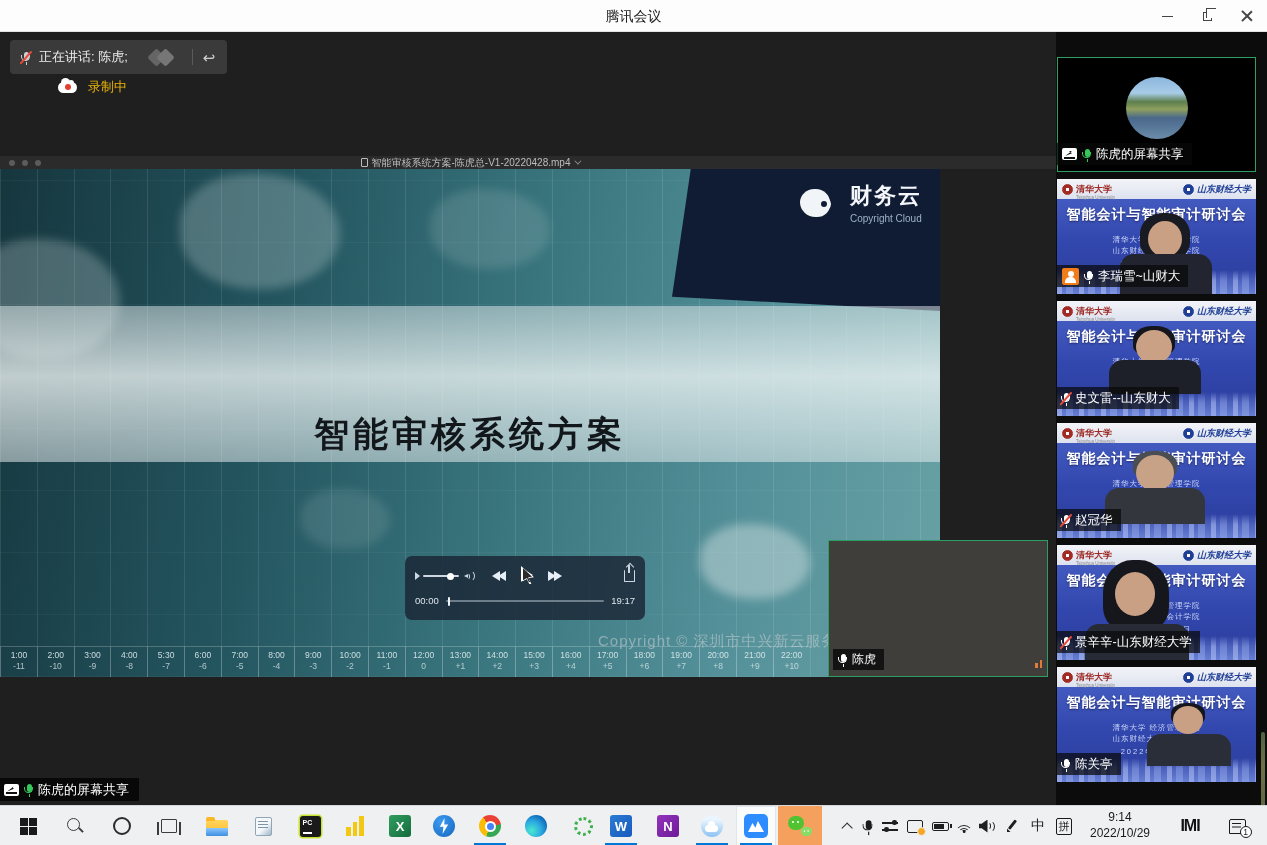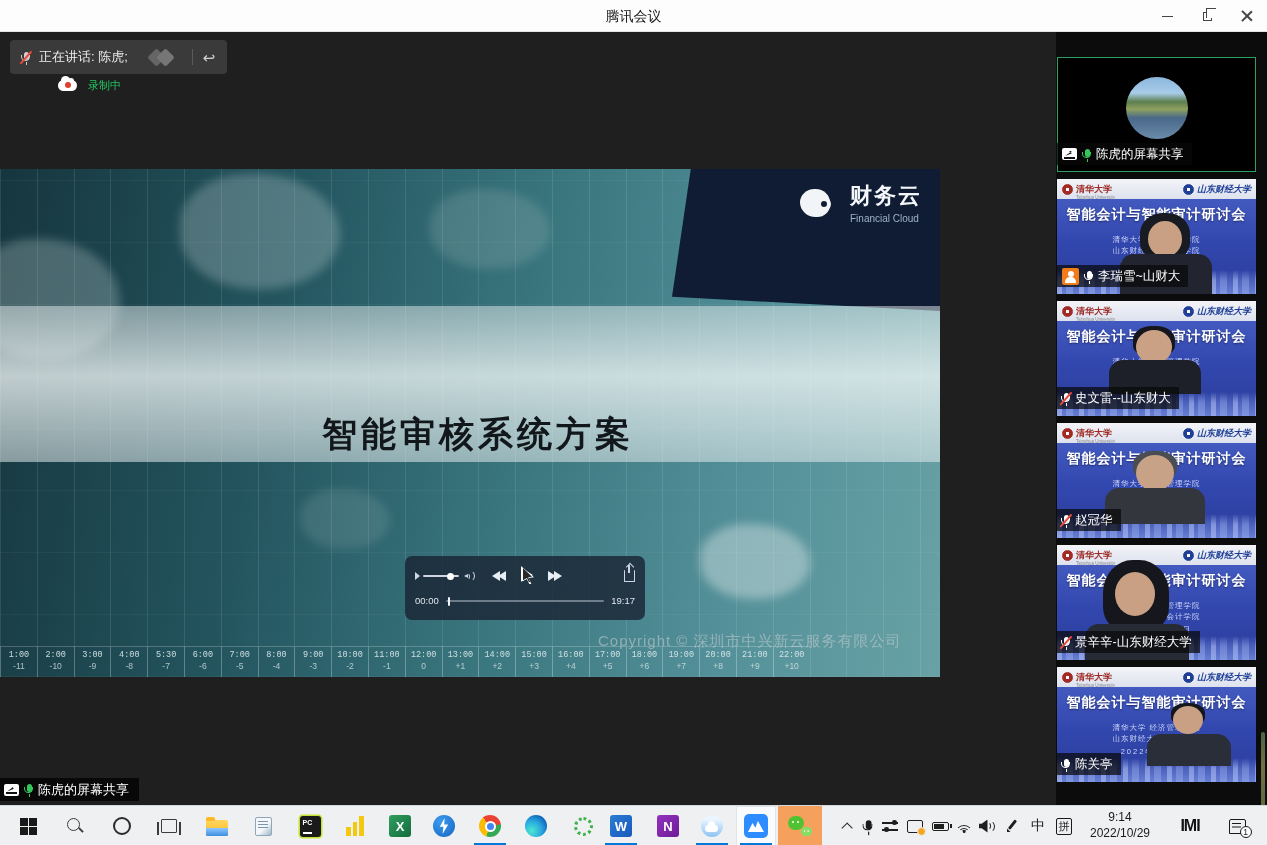--- a/index.html
+++ b/index.html
@@ -37,21 +37,21 @@
   .mic.green .cap { background:#34c759; } .mic.green .bow { border-color:#34c759; } .mic.green .stand { background:#34c759; }
   .mic.white .cap { background:#fff; } .mic.white .bow { border-color:#fff; } .mic.white .stand { background:#fff; }
   .mic.dark .cap { background:#1a1a1a; } .mic.dark .bow { border-color:#1a1a1a; } .mic.dark .stand { background:#1a1a1a; }
   .mic .slash { position:absolute; left:3px; top:-3px; width:1.8px; height:17px; background:#e64a3c; transform:rotate(42deg); border-radius:1px; }
 
   .recording { position:absolute; left:58px; top:46px; display:flex; align-items:center; gap:11px; }
   .cloud-rec { position:relative; width:19px; height:11px; background:#fff; border-radius:6px; }
   .cloud-rec::before { content:''; position:absolute; left:3px; top:-4px; width:9px; height:9px; background:#fff; border-radius:50%; }
   .cloud-rec::after { content:''; position:absolute; left:10px; top:-2px; width:6px; height:6px; background:#fff; border-radius:50%; }
   .cloud-rec .dot { position:absolute; left:7px; top:2px; width:6px; height:6px; background:#e0402f; border-radius:50%; z-index:2; }
-  .rec-text { font-size:11px; color:#22c55e; }
+  .rec-text { font-size:13px; color:#eab308; }
 
   
   .mac-bar { position:absolute; left:0; top:124px; width:1056px; height:13px; background:#2b2b2b; display:flex; align-items:center; }
   .mac-dots { display:flex; gap:7px; margin-left:9px; }
   .mac-dots i { width:6px; height:6px; border-radius:50%; background:#5c5c5c; display:block; }
   .mac-title { position:absolute; left:0; width:940px; text-align:center; font-size:10px; color:#bdbdbd; display:flex; align-items:center; justify-content:center; gap:4px; }
   .file-ic { width:7px; height:9px; border:1px solid #bdbdbd; border-radius:1px; background:transparent; }
   .mac-chevron { width:5px; height:5px; border-right:1.2px solid #8f8f8f; border-bottom:1.2px solid #8f8f8f; transform:rotate(45deg) translateY(-2px); }
 
   .video { position:absolute; left:0; top:137px; width:940px; height:508px;
@@ -70,21 +70,21 @@
   .navy { position:absolute; left:672px; top:0; width:268px; height:142px; background:#101c34; clip-path:polygon(7% 0,100% 0,100% 100%,0 90%); }
   .brand { position:absolute; right:18px; top:12px; display:flex; align-items:center; gap:10px; }
   .brand-logo { position:relative; width:40px; height:40px; }
   .brand-logo .c1 { position:absolute; left:0; top:6px; width:30px; height:28px; background:#f2f5f7; border-radius:50% 50% 45% 55%; }
   .brand-logo .c2 { position:absolute; left:17px; top:14px; width:14px; height:14px; border:4px solid #f2f5f7; border-radius:50%; background:#101c34; }
   .brand-text .cn { font-size:22px; font-weight:bold; color:#f4f7fa; letter-spacing:2px; }
   .brand-text .en { font-size:10px; color:#9fb0c8; margin-top:2px; }
 
   .band { position:absolute; left:0; top:137px; width:100%; height:156px;
     background:linear-gradient(180deg, rgba(228,236,237,0.50), rgba(240,246,246,0.78) 45%, rgba(226,234,235,0.55)); }
-  .slide-title { position:absolute; left:8px; width:100%; top:242px; text-align:center; font-size:35px; font-weight:800; color:#12171c; letter-spacing:4px; }
+  .slide-title { position:absolute; left:0; width:100%; top:242px; text-align:center; font-size:35px; font-weight:800; color:#12171c; letter-spacing:4px; }
 
   .player { position:absolute; left:405px; top:387px; width:240px; height:64px; background:rgba(26,36,52,0.82); border-radius:7px; padding:9px 10px 6px; }
   .p-row1 { display:flex; align-items:center; height:22px; }
   .vol { display:flex; align-items:center; gap:3px; }
   .spk-s { width:0; height:0; border:4px solid transparent; border-right:5px solid #cdd6e2; border-left:none; transform:rotate(180deg); }
   .vol-line { position:relative; width:36px; height:1.6px; background:#cdd6e2; border-radius:1px; }
   .vol-line .knob { position:absolute; left:24px; top:-2.6px; width:7px; height:7px; border-radius:50%; background:#fff; }
   .spk-l { position:relative; width:10px; height:10px; }
   .spk-l .b { position:absolute; left:0; top:2.5px; width:0; height:0; border:2.5px solid transparent; border-left:4px solid #cdd6e2; transform:rotate(180deg); }
   .spk-l .a1,.spk-l .a2 { position:absolute; border:1.4px solid transparent; border-right-color:#cdd6e2; border-radius:50%; }
@@ -102,21 +102,21 @@
   .ptime { font-size:9.5px; color:#dfe6ee; }
   .prog { position:relative; flex:1; height:2px; background:rgba(205,214,226,0.45); border-radius:1px; }
   .prog .head { position:absolute; left:2px; top:-3px; width:2px; height:9px; background:#f0f4f8; border-radius:1px; }
   .cursor-arrow { position:absolute; left:116px; top:10px; width:13px; height:18px; clip-path:polygon(0 0,100% 62%,58% 66%,80% 100%,64% 100%,44% 72%,0 88%); background:#fff; z-index:5; }
   .cursor-arrow::after { content:''; position:absolute; inset:2px; clip-path:polygon(0 0,100% 62%,58% 66%,80% 100%,64% 100%,44% 72%,0 88%); background:#2a2a2a; }
 
   .copyright { position:absolute; left:598px; top:463px; font-size:15px; color:rgba(198,208,212,0.55); letter-spacing:1px; white-space:nowrap; }
 
   .tz { position:absolute; left:0; top:477px; width:810px; height:31px; display:flex; border-top:1px solid rgba(255,255,255,0.22); }
   .tzc { flex:0 0 36.8px; border-left:1px solid rgba(255,255,255,0.20); display:flex; flex-direction:column; align-items:center; padding-top:3px; }
-  .tzt { font-size:8.5px; color:rgba(220,234,236,0.9);font-family:Liberation Mono, monospace; }
+  .tzt { font-size:8.5px; color:rgba(220,234,236,0.9); }
   .tzo { font-size:8.5px; color:rgba(220,234,236,0.75); margin-top:1px; }
 
   .presenter-overlay { position:absolute; left:828px; top:508px; width:220px; height:137px; background:#403e3b; border:1.5px solid #2e9e62; }
   .ol-label { position:absolute; left:4px; bottom:6px; background:rgba(8,8,8,0.78); height:21px; display:flex; align-items:center; gap:6px; padding:0 8px 0 6px; }
   .ol-label span.nm { font-size:12px; color:#fff; }
   .audio-bars { position:absolute; right:5px; bottom:8px; display:flex; align-items:flex-end; gap:2px; }
   .audio-bars i { width:2.5px; background:#e07b39; display:block; }
   .audio-bars .a1 { height:5px; } .audio-bars .a2 { height:8px; }
 
   .share-pill { position:absolute; left:0; top:746px; height:23px; background:rgba(5,5,5,0.85); display:flex; align-items:center; gap:6px; padding:0 10px 0 4px; }
@@ -307,37 +307,49 @@
       <span class="reply-ic">↩</span>
     </div>
 
     <div class="recording">
       <span class="cloud-rec">
           <span class="dot"></span>
         </span>
       <span class="rec-text">录制中</span>
     </div>
 
+    <div class="mac-bar">
+      <div class="mac-dots">
+          <i></i>
+          <i></i>
+          <i></i>
+        </div>
+      <div class="mac-title">
+        <span class="file-ic"></span>
+        <span>智能审核系统方案-陈虎总-V1-20220428.mp4</span>
+        <span class="mac-chevron"></span>
+      </div>
+    </div>
 
     <div class="video">
       <div class="blob b1"></div>
       <div class="blob b2"></div>
       <div class="blob b3"></div>
       <div class="blob b4"></div>
       <div class="blob b5"></div>
       <div class="navy"></div>
 
       <div class="brand">
         <span class="brand-logo">
             <i class="c1"></i>
             <i class="c2"></i>
           </span>
         <span class="brand-text">
           <div class="cn">财务云</div>
-          <div class="en">Financial Cloud</div>
+          <div class="en">Copyright Cloud</div>
         </span>
       </div>
 
       <div class="band"></div>
       <div class="slide-title">智能审核系统方案</div>
 
       <div class="player">
         <div class="p-row1">
           <div class="vol">
             <span class="spk-s"></span>
@@ -461,20 +473,34 @@
           <span class="tzt">21:00</span>
           <span class="tzo">+9</span>
         </div>
           <div class="tzc">
           <span class="tzt">22:00</span>
           <span class="tzo">+10</span>
         </div>
         </div>
     </div>
 
+    <div class="presenter-overlay">
+      <div class="ol-label">
+        <span class="mic white">
+            <i class="cap"></i>
+            <i class="bow"></i>
+            <i class="stand"></i>
+          </span>
+        <span class="nm">陈虎</span>
+      </div>
+      <div class="audio-bars">
+          <i class="a1"></i>
+          <i class="a2"></i>
+        </div>
+    </div>
 
     <div class="share-pill">
       <span class="screen-ic"></span>
       <span class="mic green">
           <i class="cap"></i>
           <i class="bow"></i>
           <i class="stand"></i>
         </span>
       <span class="txt">陈虎的屏幕共享</span>
     </div>

